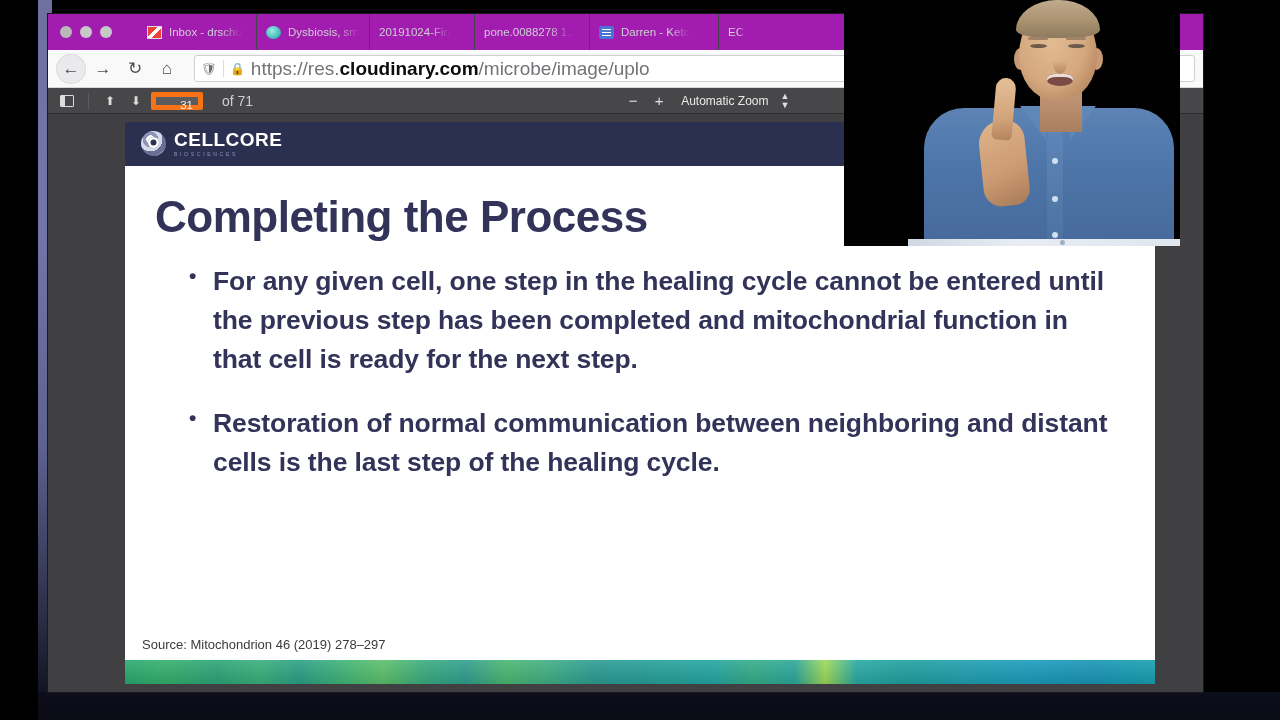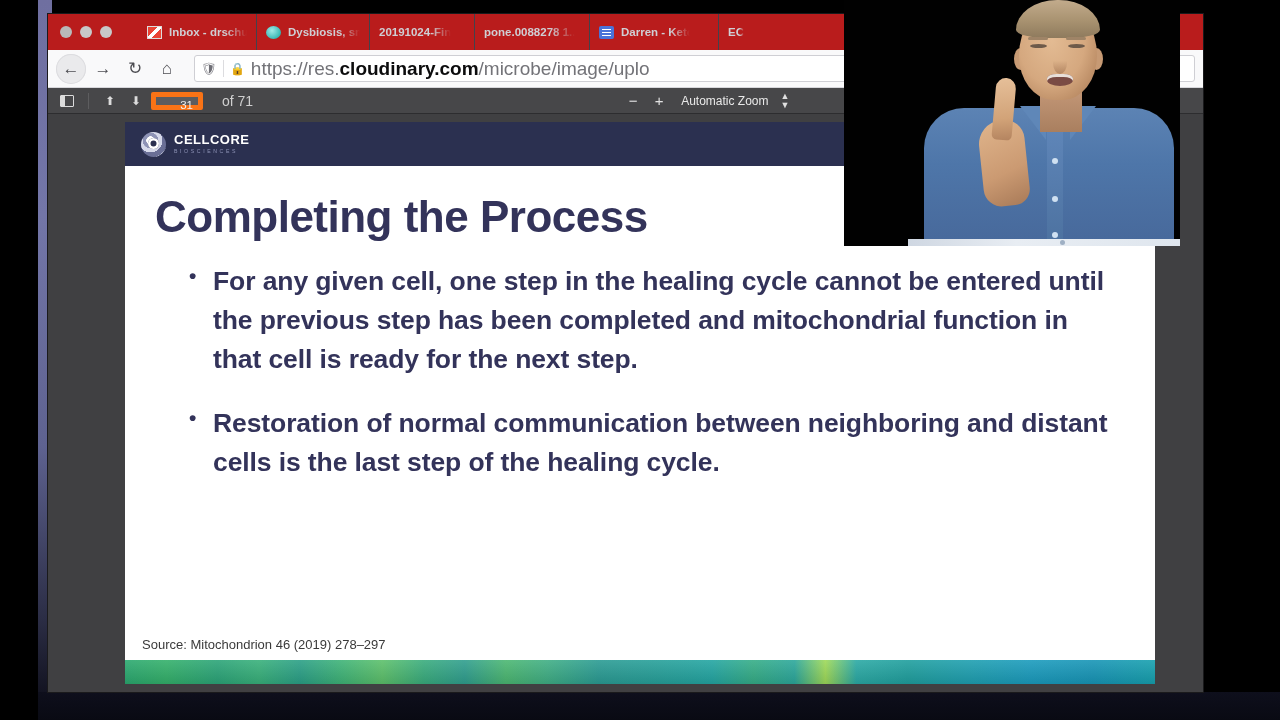--- a/index.html
+++ b/index.html
@@ -31,22 +31,22 @@
     box-shadow: 0 0 0 1px #1a1a1c;
   }
   .win-right-edge {
     position: absolute; left: 1195px; top: 14px; width: 8px; height: 678px;
     background: linear-gradient(180deg,#c08a86 0%, #8d5a58 35%, #4a2b2c 70%, #241416 100%);
     opacity: .95;
   }
 
   
   .tabbar {
-    position: relative; height: 36px; background: #b91c1c;
-    display: flex; align-items: stretch; font-weight: bold;
+    position: relative; height: 36px; background: #a21caf;
+    display: flex; align-items: stretch;
   }
   .traffic {
     display: flex; align-items: center; gap: 8px;
     padding: 0 14px 0 12px; width: 90px;
   }
   .dot { width: 12px; height: 12px; border-radius: 50%; background: #c8c8c8; }
   .dot.d1 { background: #b9b9b9; }
   .tabs { display: flex; flex: 1; min-width: 0; align-items: stretch; }
   .tab {
     display: flex; align-items: center; gap: 7px;
@@ -179,21 +179,21 @@
     width: 25px; height: 25px; border-radius: 50%;
     background: radial-gradient(circle at 38% 34%, #ffffff 0 18%, #8e93b6 19% 34%, #d6d9ea 35% 52%, #6a6f96 53% 74%, #b9bdd4 75% 100%);
     position: relative;
   }
   .logo-mark::after {
     content:""; position:absolute; left: 7px; top: 6px; width: 11px; height: 11px;
     border-radius: 50%; background: #2b3050;
     box-shadow: inset 0 0 0 2.5px #ffffff;
   }
   .logo-text { display: flex; flex-direction: column; line-height: 1; }
-  .logo-name { color: #fff; font-size: 13px; font-weight: 700; letter-spacing: .5px; }
+  .logo-name { color: #fff; font-size: 19px; font-weight: 700; letter-spacing: .5px; }
   .logo-sub { color: #8e93b6; font-size: 5.2px; letter-spacing: 2.6px; margin-top: 3px; }
 
   .slide-body { padding: 28px 46px 0 30px; position: relative; height: 494px; }
   .slide-title {
     font-size: 44px; font-weight: 700; color: #33335a;
     letter-spacing: -.5px; margin: 0 0 22px 0; line-height: 1.05;
   }
   ul.bullets { list-style: none; margin: 0; padding: 0 0 0 58px; }
   ul.bullets li {
     position: relative; color: #33335a; font-size: 26.5px;

